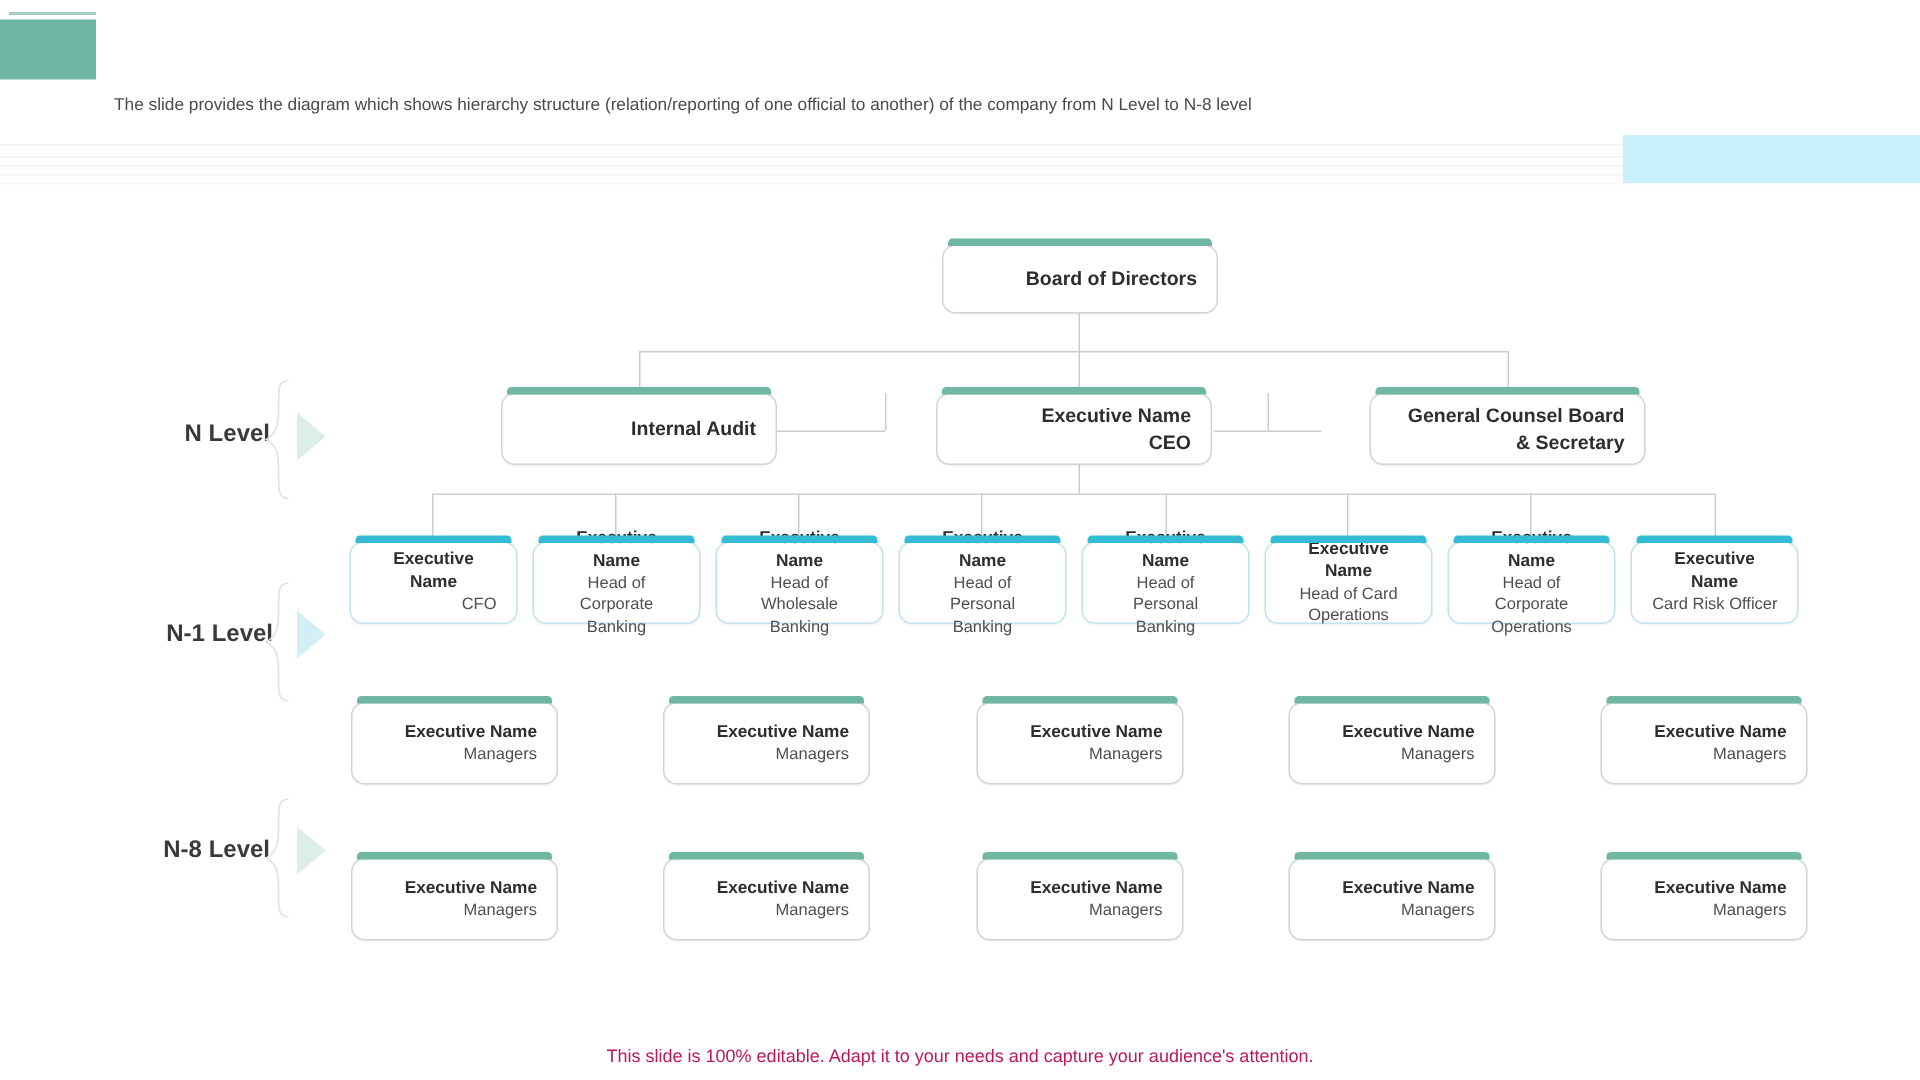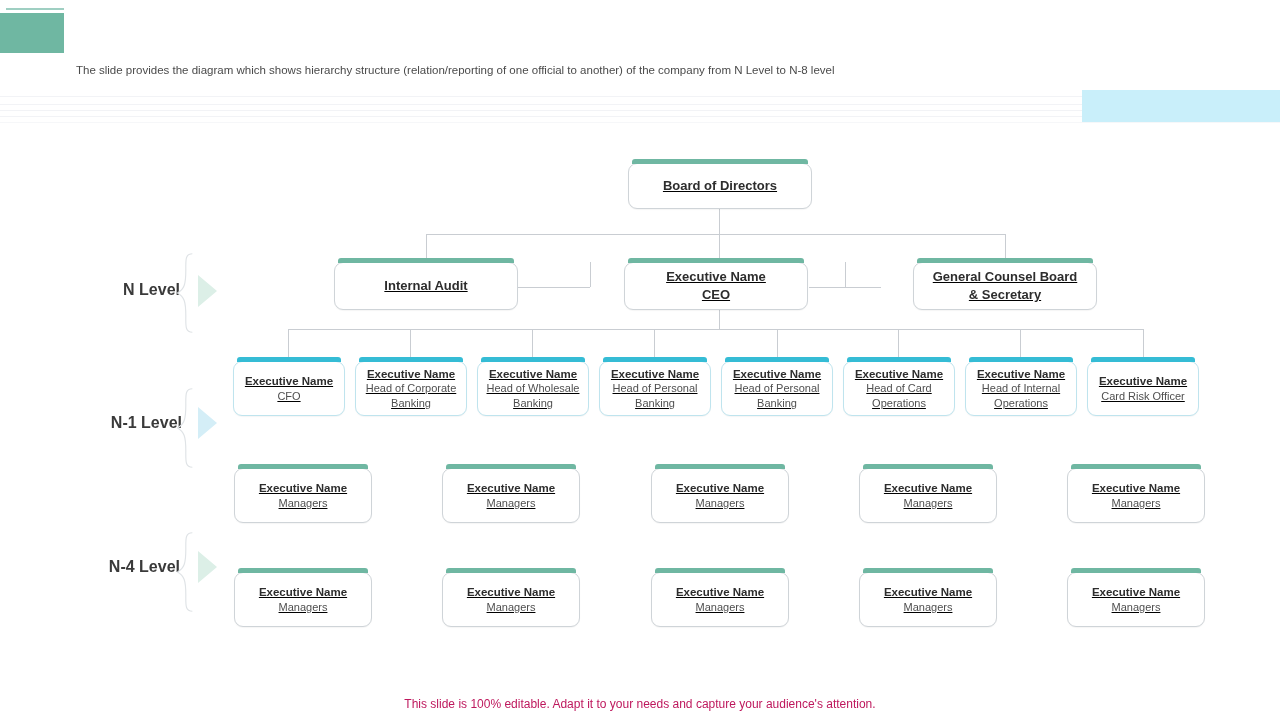--- a/index.html
+++ b/index.html
@@ -109,26 +109,25 @@
 
   
   .node {
     position: absolute;
     box-sizing: border-box;
     background: #ffffff;
     border: 1px solid #cfd4d8;
     border-radius: 9px;
     display: flex;
     flex-direction: column;
-    align-items: center;
+    align-items: flex-end;
     justify-content: center;
     text-align: center;
-    padding: 2px 0;
+    padding: 2px 13px;
     box-shadow: 0 1px 1px rgba(0,0,0,0.04);
-    text-decoration: underline;
   }
   .node .cap {
     position: absolute;
     left: 3px;
     right: 3px;
     top: -5px;
     height: 5px;
     border-radius: 3px 3px 0 0;
   }
   .cap-green { background: #6fb7a2; }
@@ -182,21 +181,21 @@
     <path d="M20 2 C11 2 12 10 12 22 C12 40 10 45 2 50 C10 55 12 60 12 78 C12 90 11 98 20 98" fill="none" stroke="#dfe3e6" stroke-width="1.4"></path>
   </svg>
   <div class="level-arrow arrow-green" style="left:198px; top:275px;"></div>
 
   <div class="level-label" style="left:52px; top:414px; width:130px;">N-1 Level</div>
   <svg class="brace" style="left:176px; top:378px;" width="22" height="100" viewBox="0 0 22 100">
     <path d="M20 2 C11 2 12 10 12 22 C12 40 10 45 2 50 C10 55 12 60 12 78 C12 90 11 98 20 98" fill="none" stroke="#dfe3e6" stroke-width="1.4"></path>
   </svg>
   <div class="level-arrow arrow-blue" style="left:198px; top:407px;"></div>
 
-  <div class="level-label" style="left:50px; top:558px; width:130px;">N-4 Level</div>
+  <div class="level-label" style="left:50px; top:558px; width:130px;">N-8 Level</div>
   <svg class="brace" style="left:176px; top:522px;" width="22" height="100" viewBox="0 0 22 100">
     <path d="M20 2 C11 2 12 10 12 22 C12 40 10 45 2 50 C10 55 12 60 12 78 C12 90 11 98 20 98" fill="none" stroke="#dfe3e6" stroke-width="1.4"></path>
   </svg>
   <div class="level-arrow arrow-green" style="left:198px; top:551px;"></div>
 
   <div class="line-v" style="left:719px; top:209px; height:25px;"></div>
   <div class="line-h" style="left:426px; top:234px; width:580px;"></div>
   <div class="line-v" style="left:426px; top:234px; height:28px;"></div>
   <div class="line-v" style="left:719px; top:234px; height:28px;"></div>
   <div class="line-v" style="left:1005px; top:234px; height:28px;"></div>
@@ -271,21 +270,21 @@
 
   <div class="node cyan" style="left:843px; top:361px; width:112px; height:55px;">
     <div class="cap cap-cyan"></div>
     <div class="l1">Executive Name</div>
     <div class="l2">Head of Card Operations</div>
   </div>
 
   <div class="node cyan" style="left:965px; top:361px; width:112px; height:55px;">
     <div class="cap cap-cyan"></div>
     <div class="l1">Executive Name</div>
-    <div class="l2">Head of Internal Operations</div>
+    <div class="l2">Head of Corporate Operations</div>
   </div>
 
   <div class="node cyan" style="left:1087px; top:361px; width:112px; height:55px;">
     <div class="cap cap-cyan"></div>
     <div class="l1">Executive Name</div>
     <div class="l2">Card Risk Officer</div>
   </div>
 
   <div class="node" style="left:234px; top:468px; width:138px; height:55px;">
     <div class="cap cap-green"></div>

